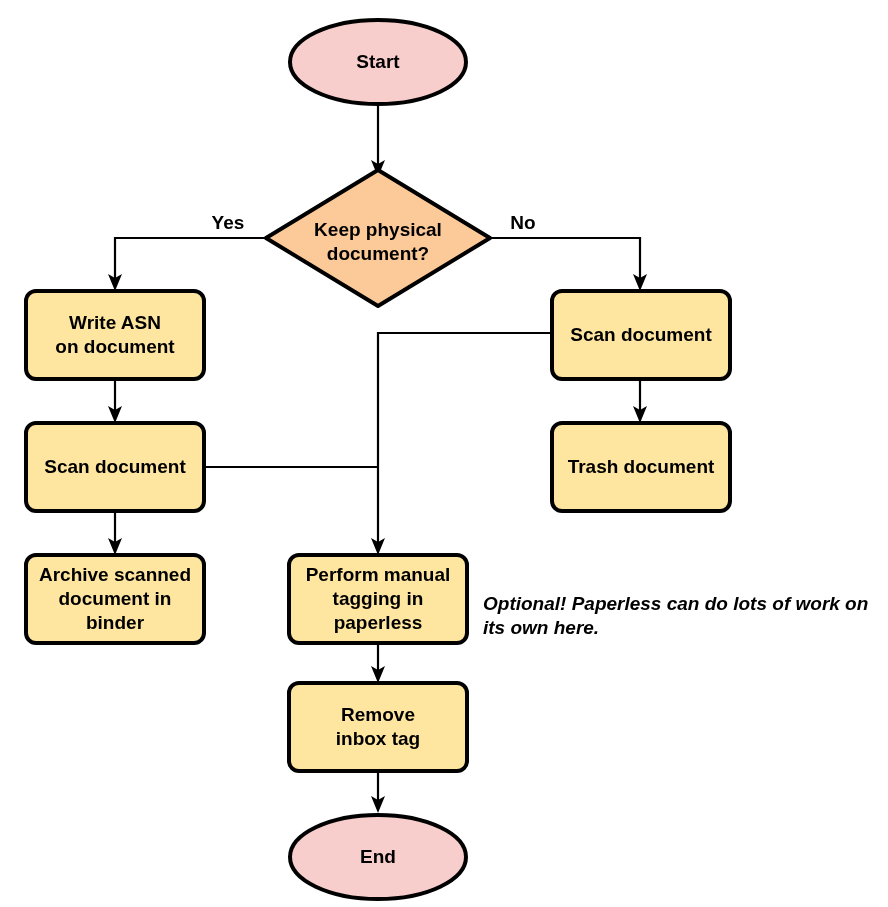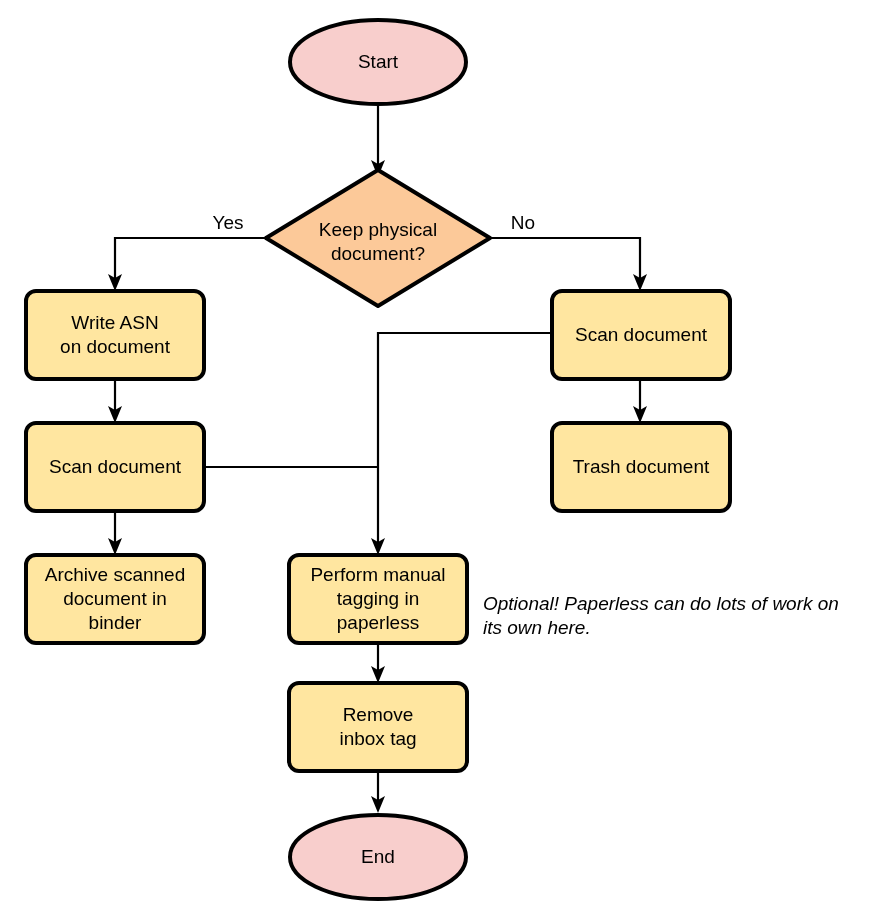--- a/index.html
+++ b/index.html
@@ -10,20 +10,21 @@
   body {
     width: 888px;
     height: 907px;
     font-family: "Liberation Sans", sans-serif;
     overflow: hidden;
   }
   #flowchart-root {
     position: relative;
     width: 865px;
     height: 907px;
+    font-weight: bold;
   }
   #flow-svg {
     position: absolute;
     top: 0;
     left: 0;
     width: 888px;
     height: 907px;
   }
   .node-label {
     font-family: "Liberation Sans", sans-serif;

